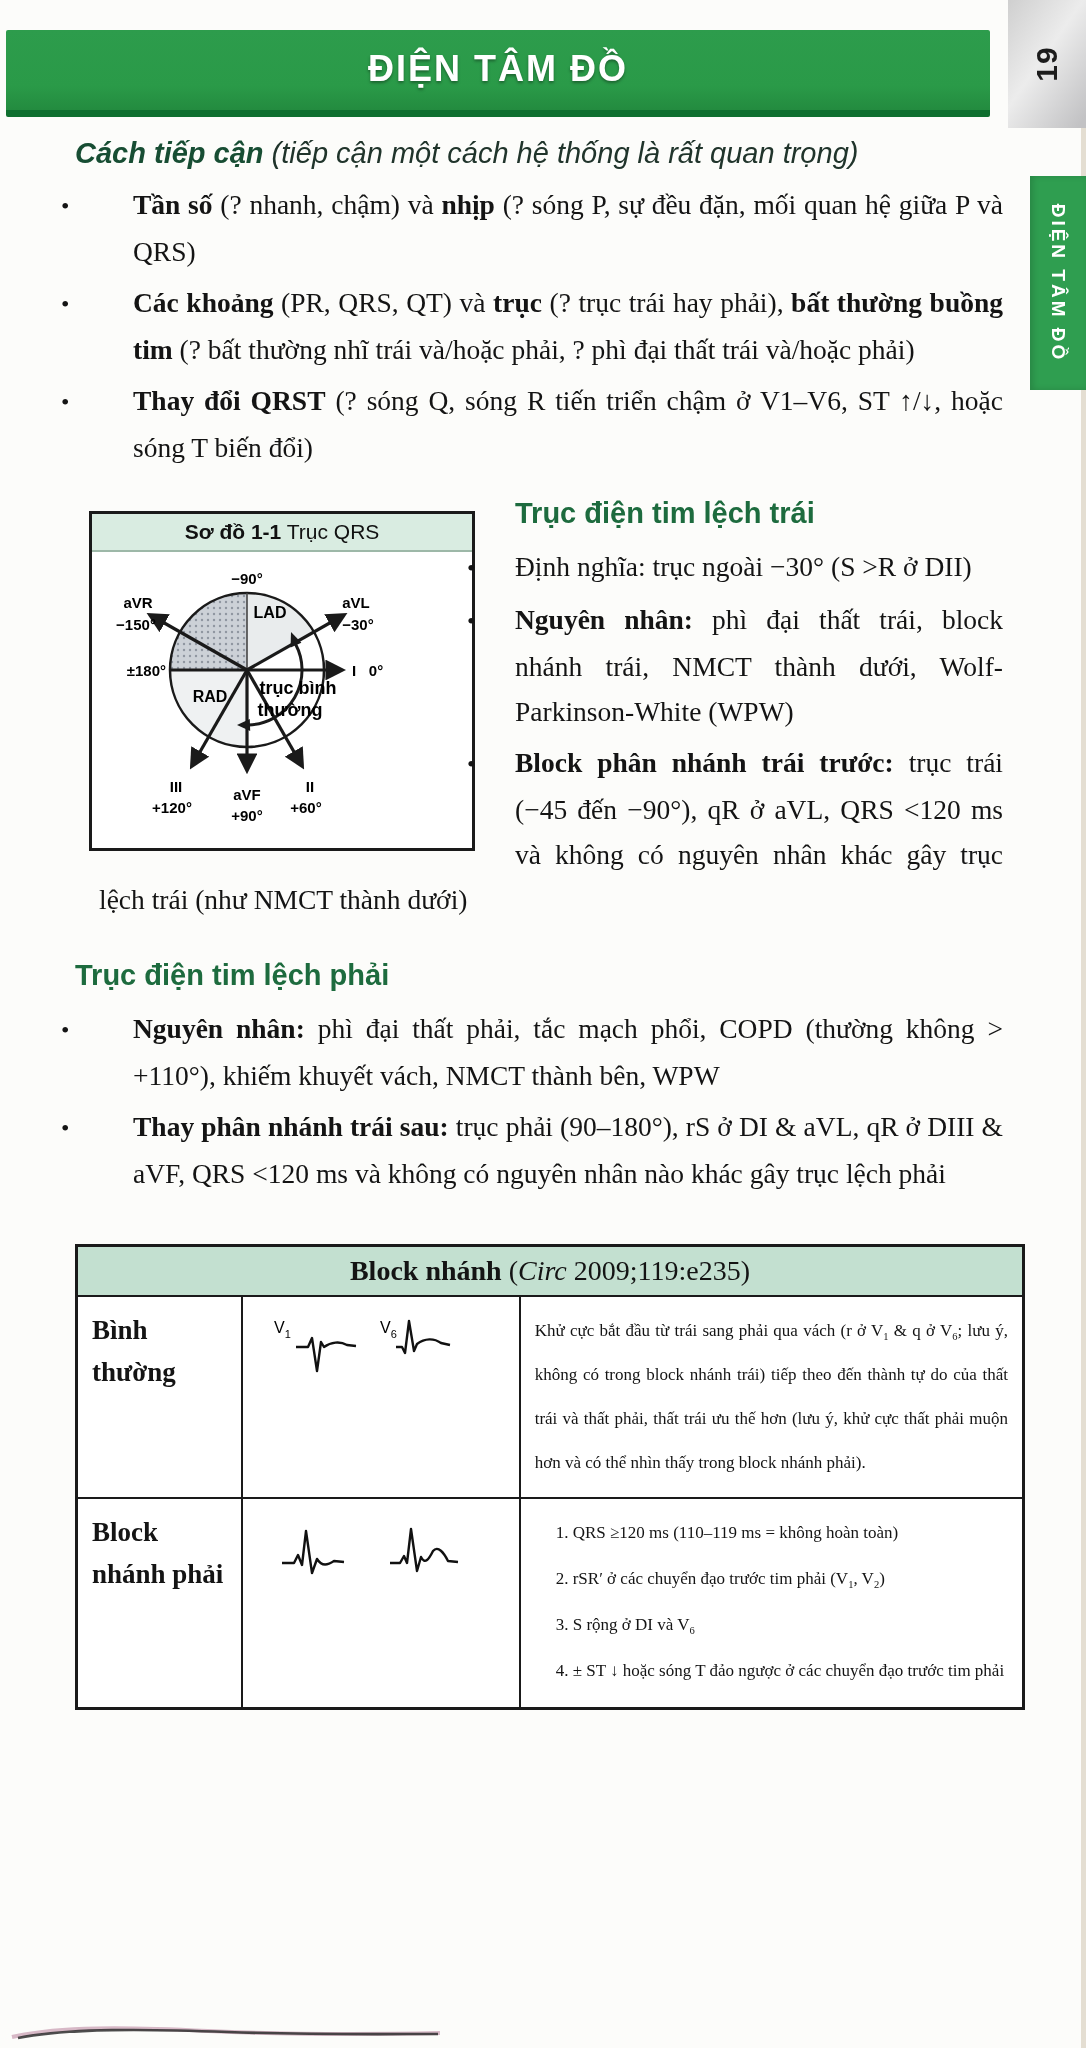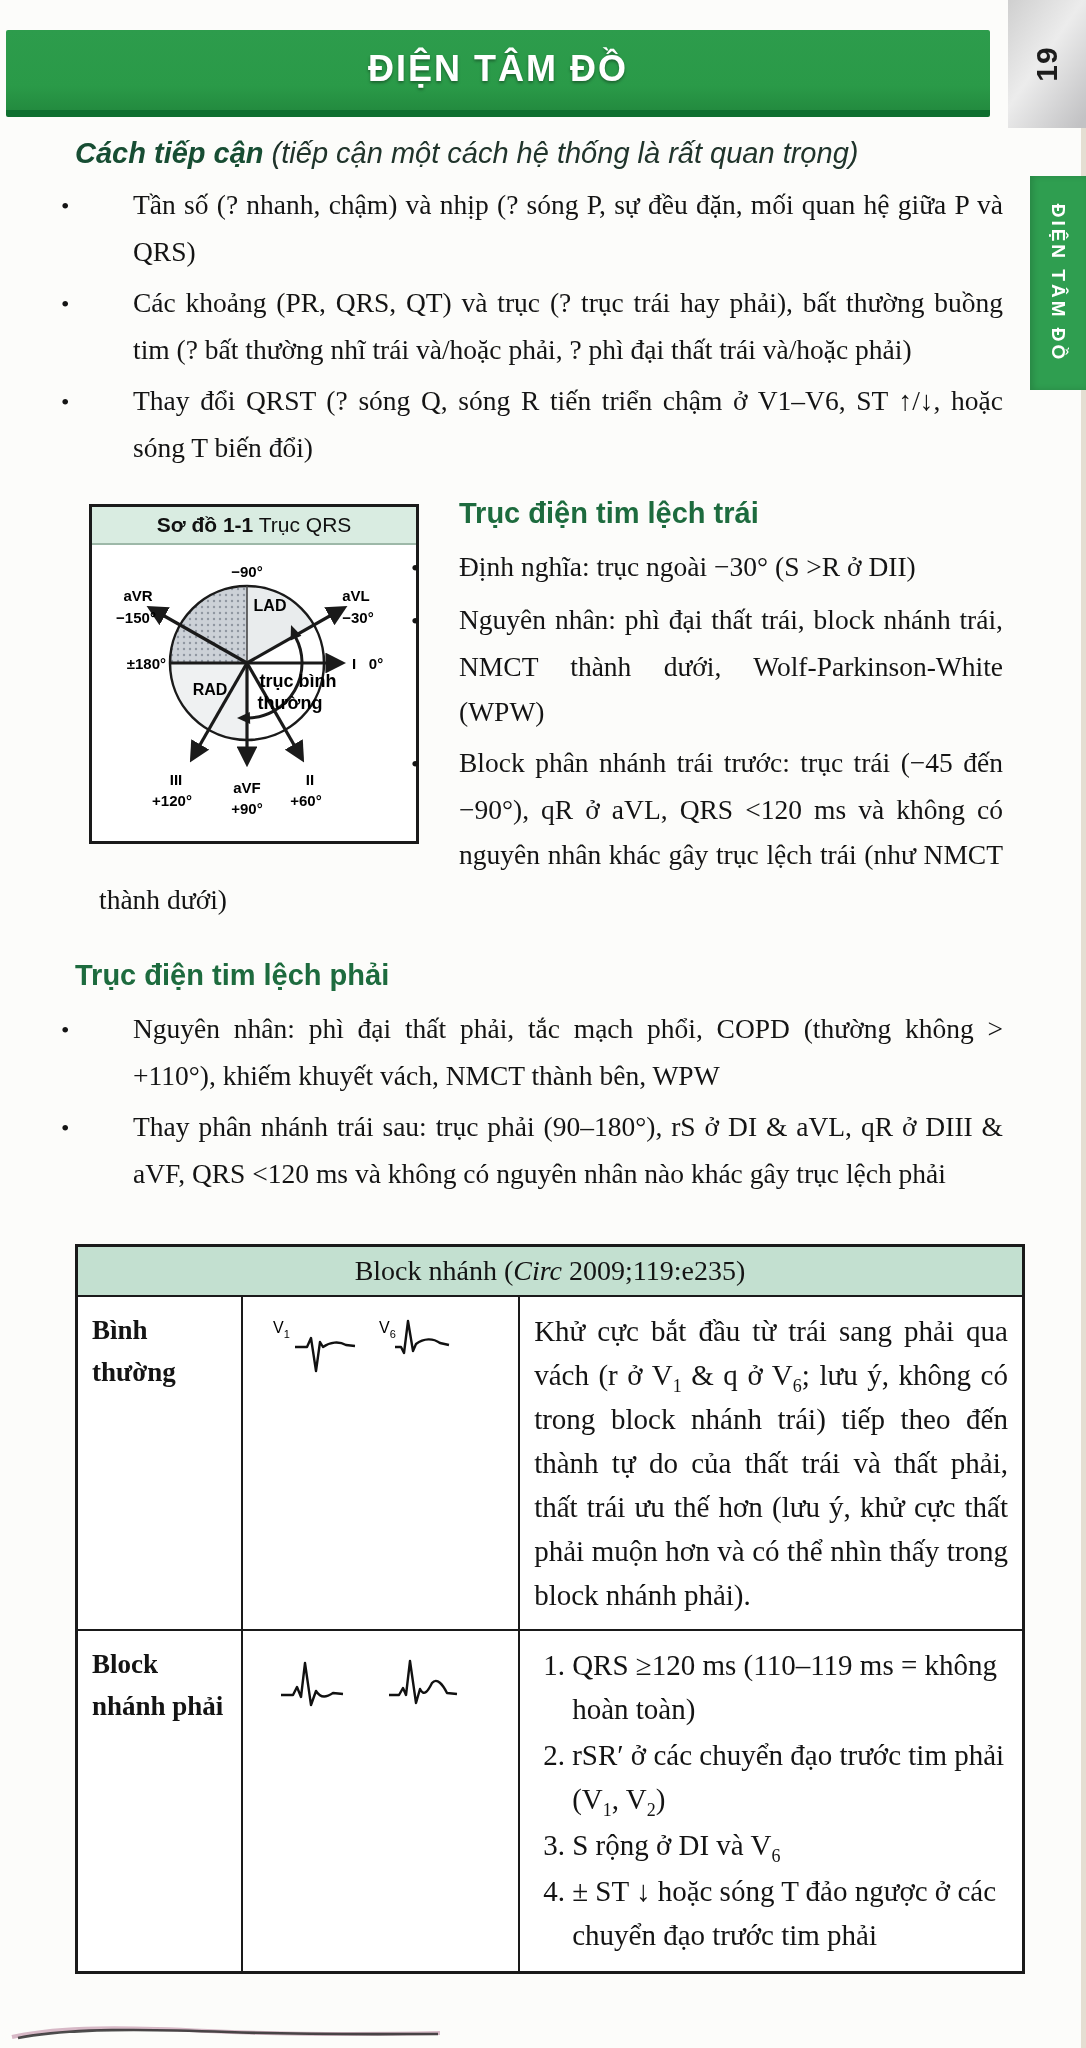--- a/index.html
+++ b/index.html
@@ -33,49 +33,49 @@
   
   .content{position:absolute;left:75px;top:132px;width:928px;}
 
   .approach-head{font-family:"Liberation Sans",sans-serif;font-size:29px;line-height:42px;margin:0 0 8px 0;font-style:italic;}
   .approach-head .hd{font-weight:bold;color:#174d33;}
   .approach-head .nt{color:#20342b;}
 
   .bullet{font-size:27.5px;line-height:45px;text-align:justify;margin:0 0 6px 0;
           padding-left:58px;text-indent:-36px;}
   .bullet::before{content:"•";display:inline-block;width:36px;font-size:24px;}
-  .b{font-weight:normal;margin-top:48px;}
+  .b{font-weight:bold;margin-top:48px;}
   .i{font-style:italic;}
   sub{font-size:0.62em;line-height:0;}
 
   
   .two-col{margin-top:22px;}
   .two-col::after{content:"";display:block;clear:both;}
-  .diagram-box{float:left;width:330px;margin:12px 40px 18px 14px;
+  .diagram-box{float:left;width:386px;margin:19px 40px 18px 14px;
           border:3px solid #1a1a1a;background:#ffffff;box-sizing:border-box;}
   .diagram-title{background:var(--diagram-header,#d9ece1);border-bottom:2px solid #9db8a8;
           text-align:center;font-family:"Liberation Sans",sans-serif;font-size:21px;
           line-height:36px;color:#111;}
   .diagram-title .hd{font-weight:bold;}
   .axis-head{font-family:"Liberation Sans",sans-serif;font-weight:bold;font-size:29px;
           color:var(--heading-green,#1d6b3e);margin:0 0 10px 0;line-height:42px;}
   .two-col .bullet{padding-left:24px;text-indent:-24px;}
   .two-col .bullet::before{width:24px;}
 
   .section{margin-top:26px;}
 
   
   .bbb-table{margin-top:48px;width:950px;border-collapse:collapse;
           border:3px solid #1a1a1a;background:#fff;}
   .bbb-table th{background:var(--table-header,#c3e0d0);border:2px solid #1a1a1a;
           font-size:28px;font-weight:normal;padding:8px 14px;text-align:center;}
   .bbb-table td{border:2px solid #1a1a1a;vertical-align:top;padding:12px 14px;}
   .row-label{width:140px;font-weight:bold;font-size:27px;line-height:42px;}
   .wave-cell{width:250px;text-align:center;}
-  .desc-cell{width:510px;font-size:29px;line-height:44px;text-align:justify;}
+  .desc-cell{width:510px;font-size:17px;line-height:44px;text-align:justify;}
   .desc-cell ol{margin:0;padding-left:38px;text-align:left;}
   .desc-cell li{margin:0 0 2px 0;}
   svg text{font-family:"Liberation Sans",sans-serif;}
 
   .curl{position:absolute;left:8px;top:2022px;}
 </style>
 </head>
 <body>
 
 <div class="page">

